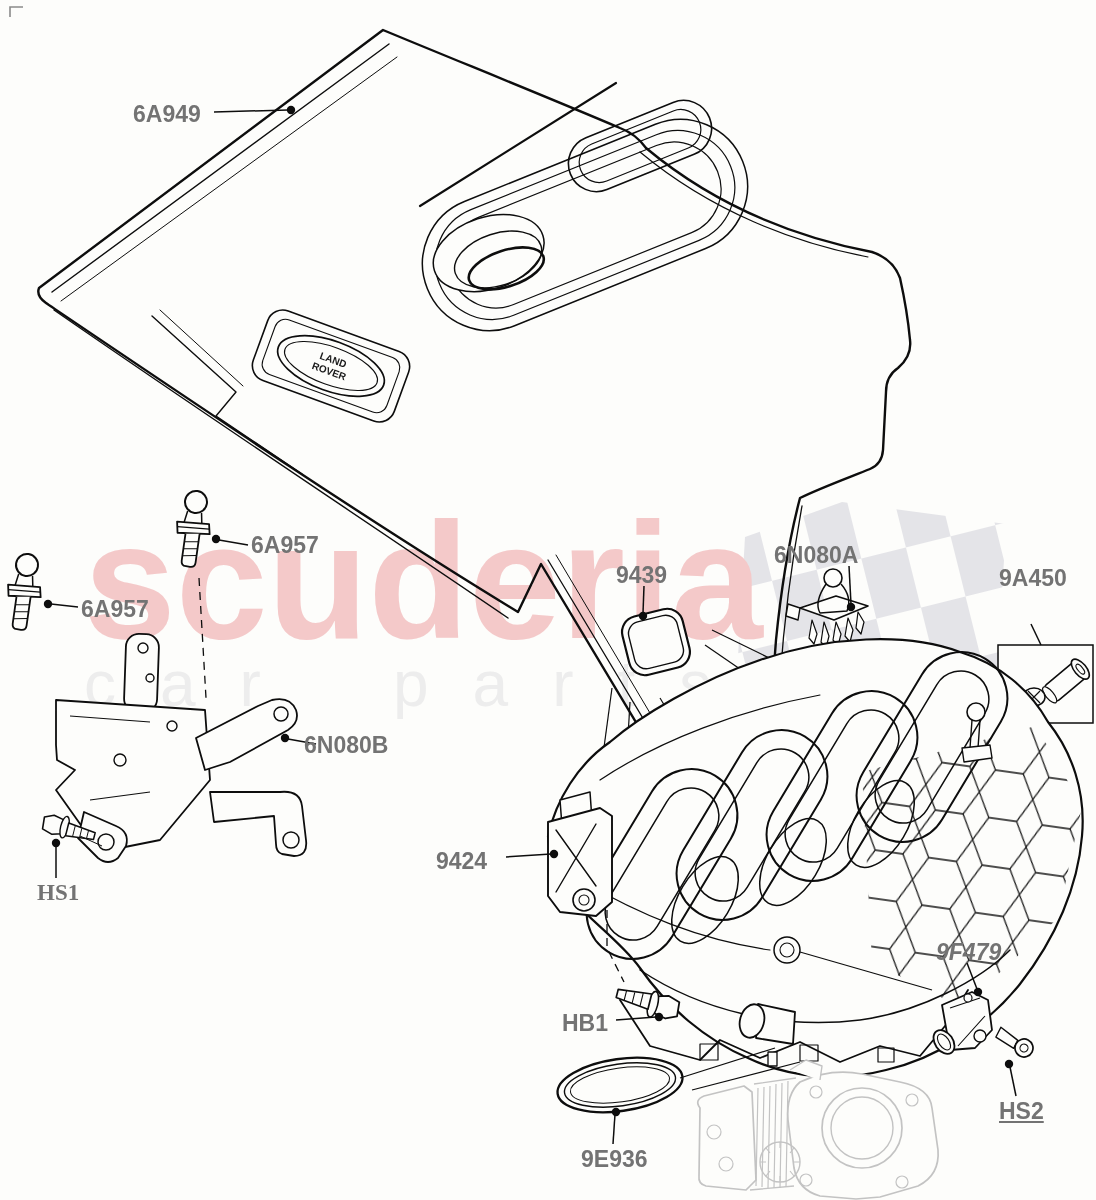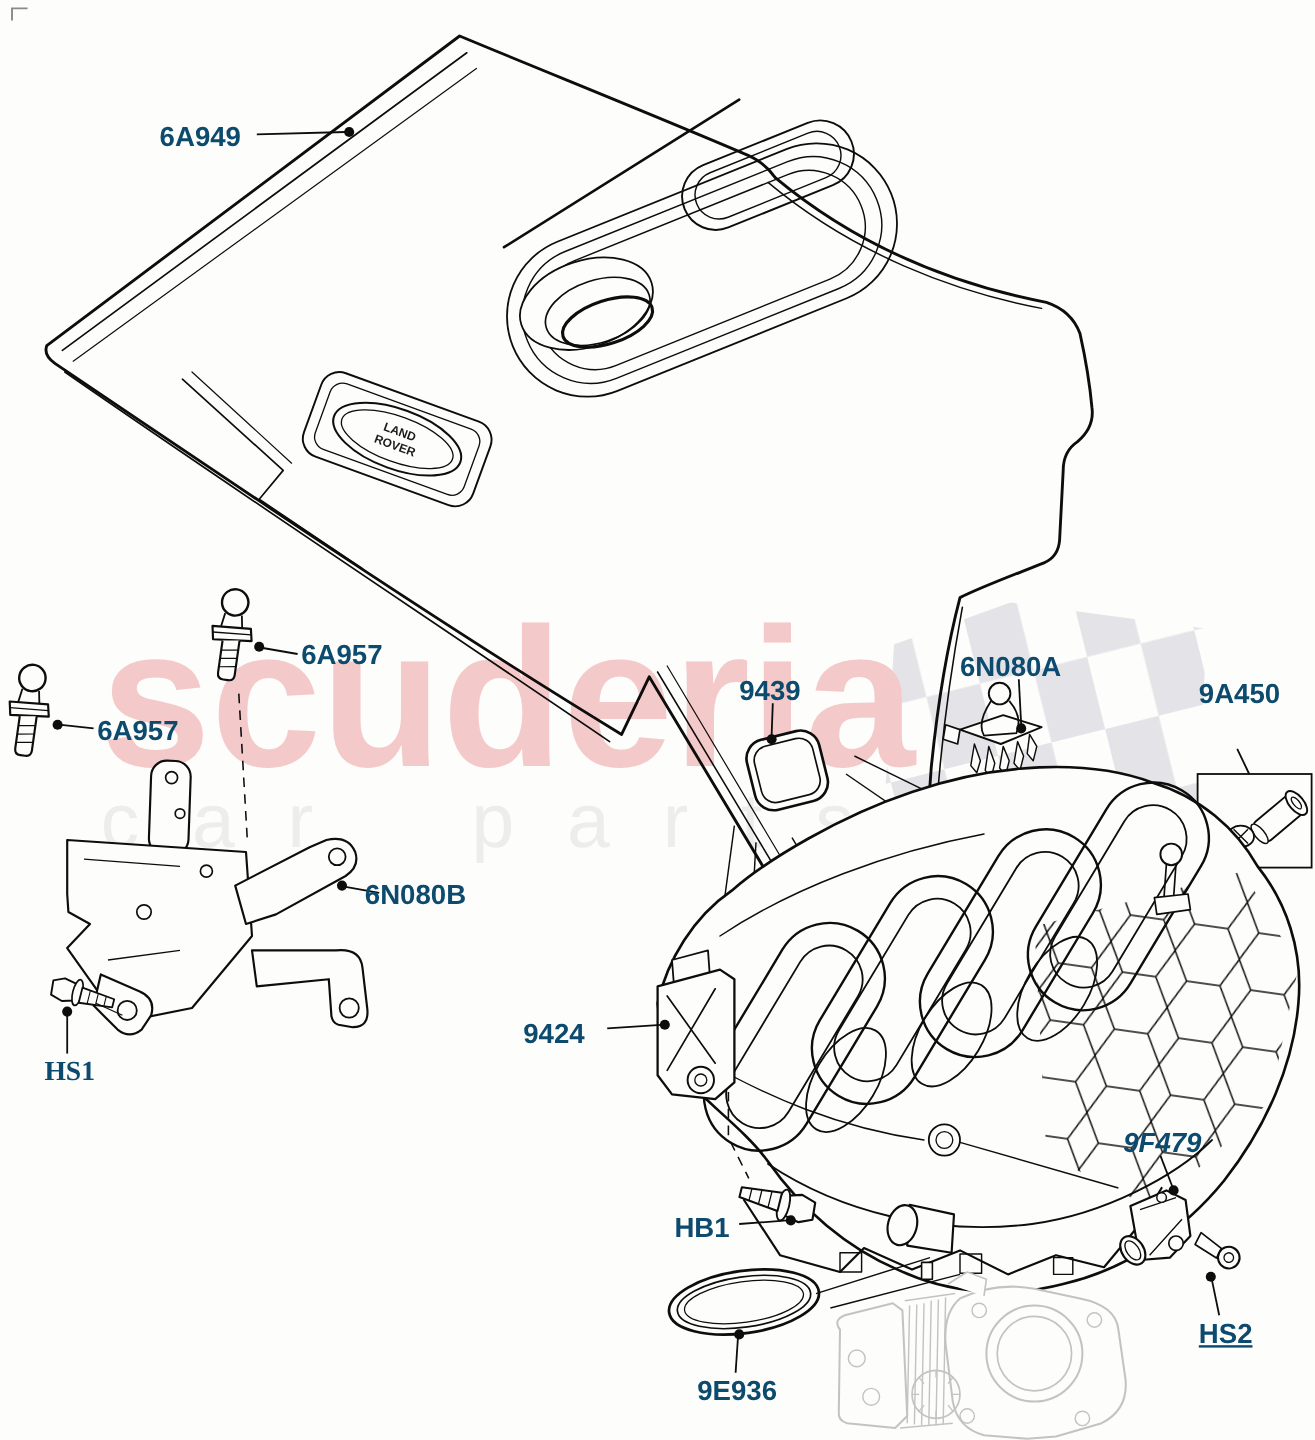--- a/index.html
+++ b/index.html
@@ -2,21 +2,21 @@
 <html><head>
 <meta charset="utf-8">
 <style>
   html,body{margin:0;padding:0;}
   body{
     width:1096px;height:1200px;position:relative;overflow:hidden;
     background:#fdfdfb;font-family:"Liberation Sans",sans-serif;
   }
   #stage{position:absolute;left:0;top:0;}
   .plabel{
-    position:absolute;color:#0c4a6e;font-size:23px;font-weight:700;
+    position:absolute;color:#737373;font-size:23px;font-weight:700;
     font-family:"Liberation Sans",sans-serif;white-space:nowrap;line-height:1.1;
     cursor:pointer;
   }
 </style>
 </head>
 <body>
 
 <div id="stage">
 <svg width="1096" height="1200" viewBox="0 0 1096 1200">
   <defs>
@@ -347,20 +347,20 @@
   </g>
 </svg>
 
 
 <div class="plabel" style="left:133px;top:102px;">6A949</div>
 <div class="plabel" style="left:251px;top:533px;">6A957</div>
 <div class="plabel" style="left:81px;top:597px;">6A957</div>
 <div class="plabel" style="left:304px;top:733px;">6N080B</div>
 <div class="plabel" style="left:37px;top:880px;font-family:Liberation Serif, serif;">HS1</div>
 <div class="plabel" style="left:616px;top:563px;">9439</div>
-<div class="plabel" style="left:800px;top:543px;">6N080A</div>
+<div class="plabel" style="left:774px;top:543px;">6N080A</div>
 <div class="plabel" style="left:999px;top:566px;">9A450</div>
 <div class="plabel" style="left:436px;top:849px;">9424</div>
 <div class="plabel" style="left:562px;top:1011px;">HB1</div>
 <div class="plabel" style="left:581px;top:1147px;">9E936</div>
 <div class="plabel" style="left:936px;top:940px;font-style:italic;">9F479</div>
 <div class="plabel" style="left:999px;top:1099px;text-decoration:underline;">HS2</div>
 </div>
 
 </body></html>

